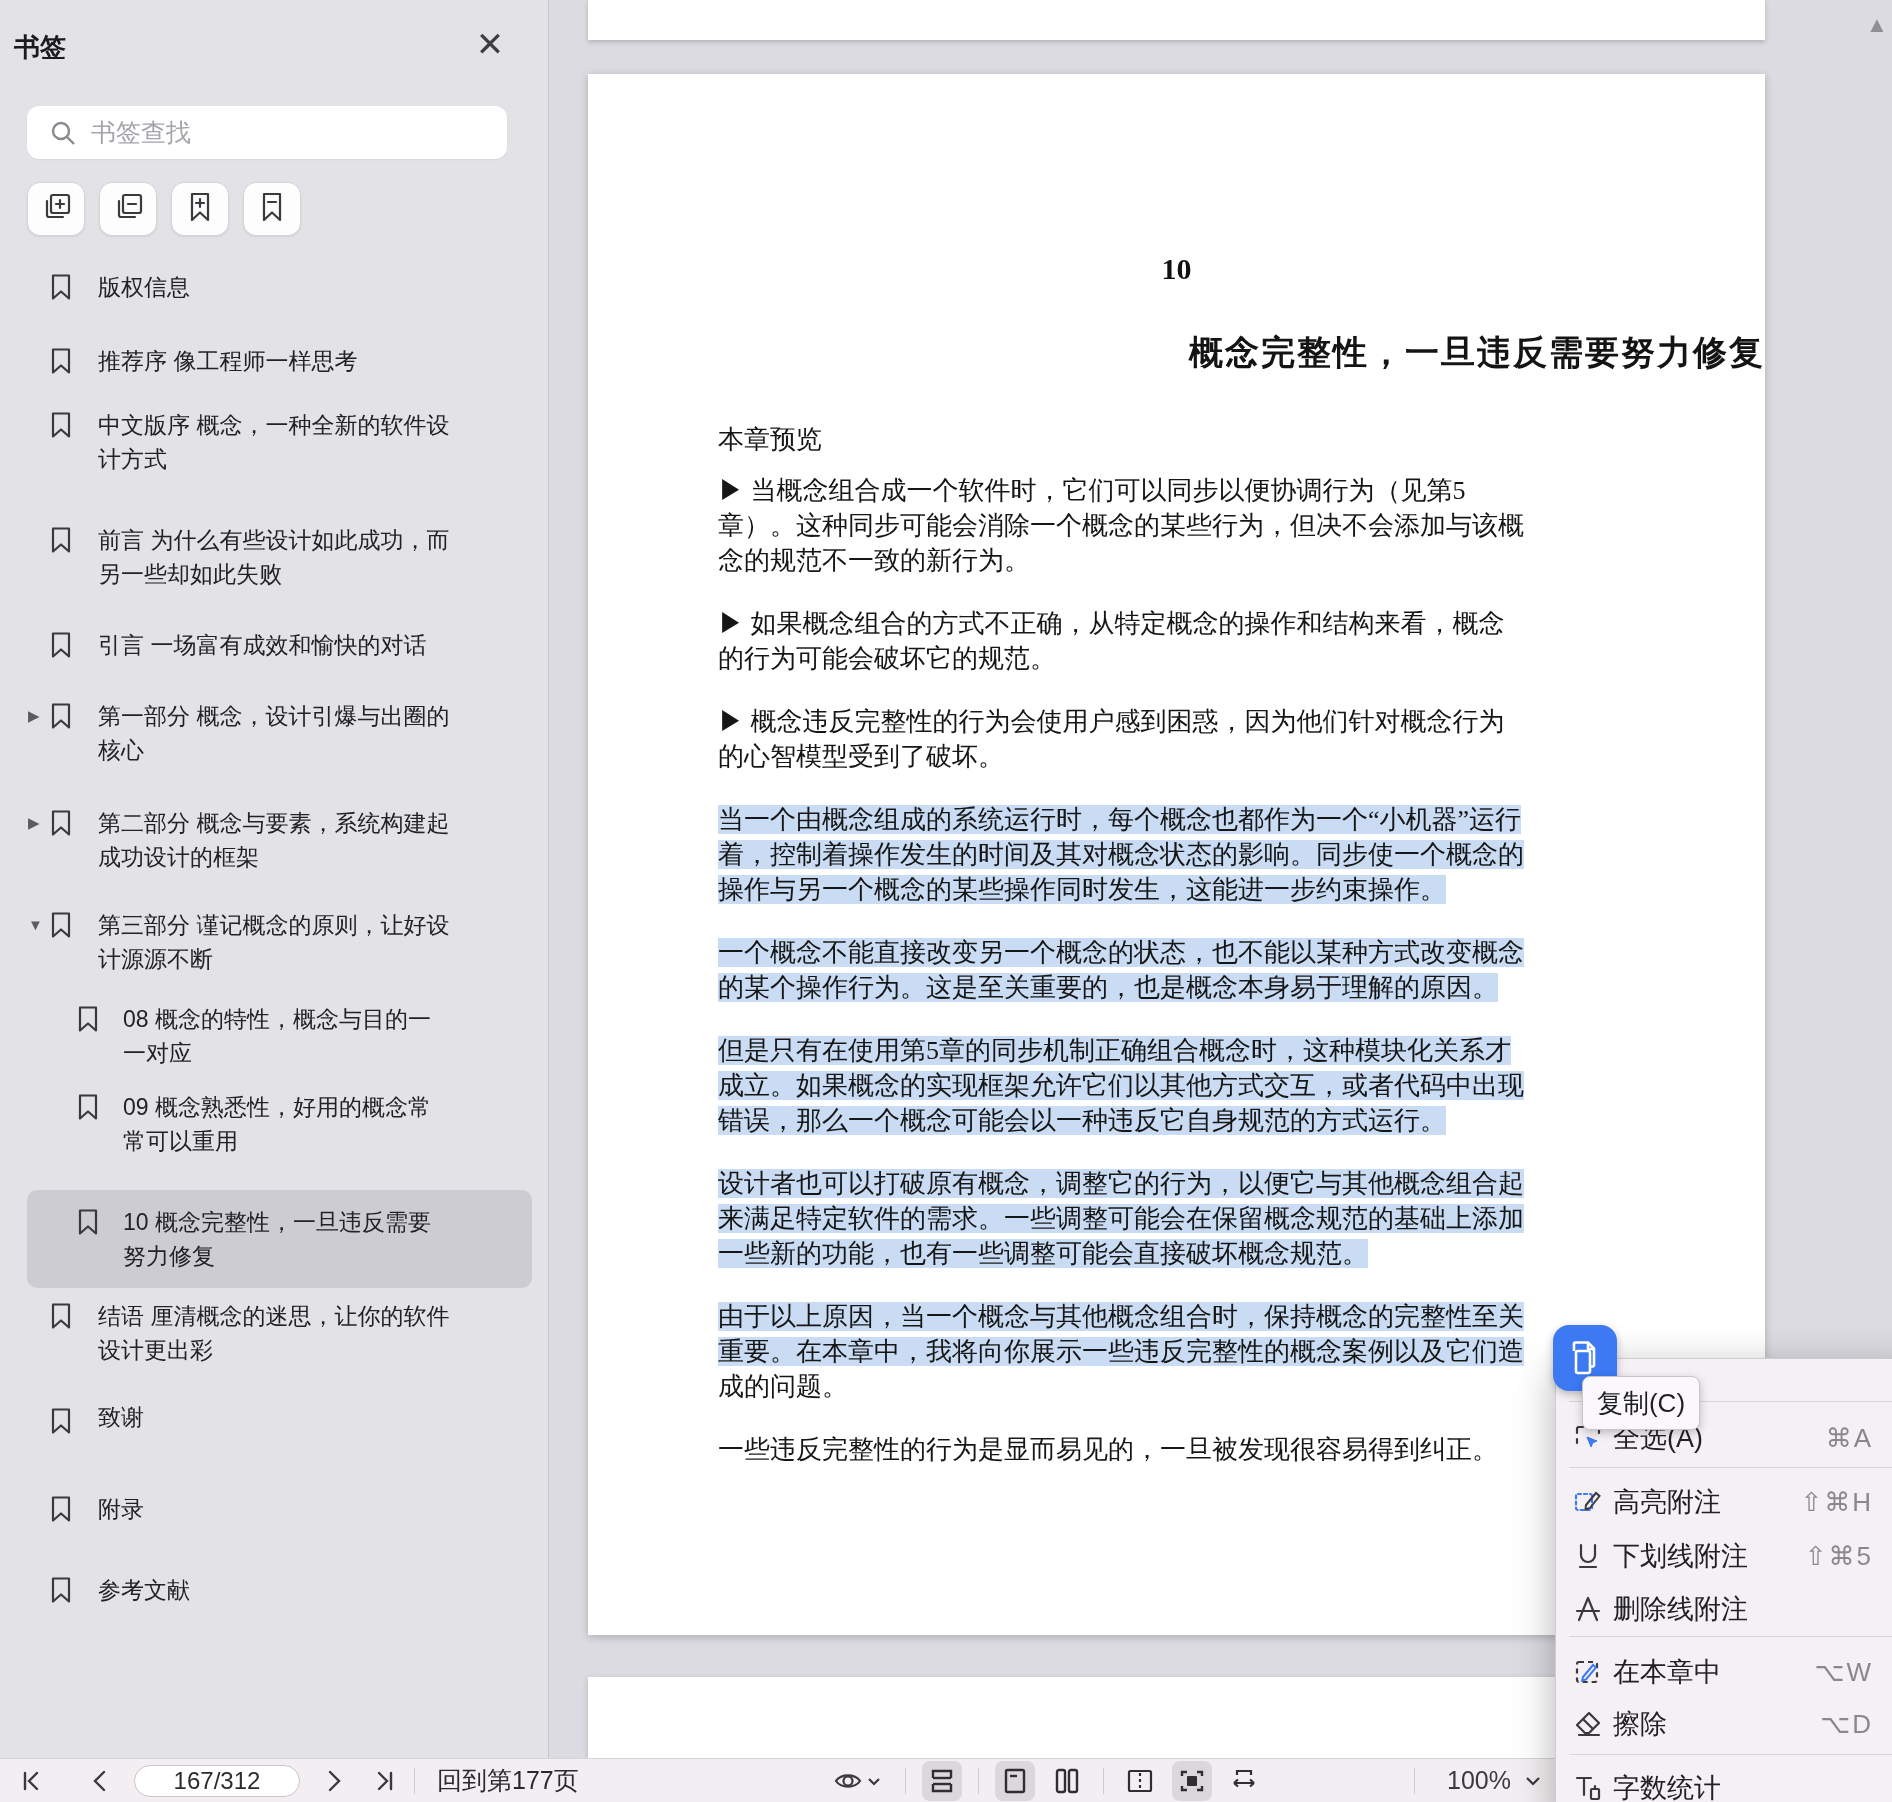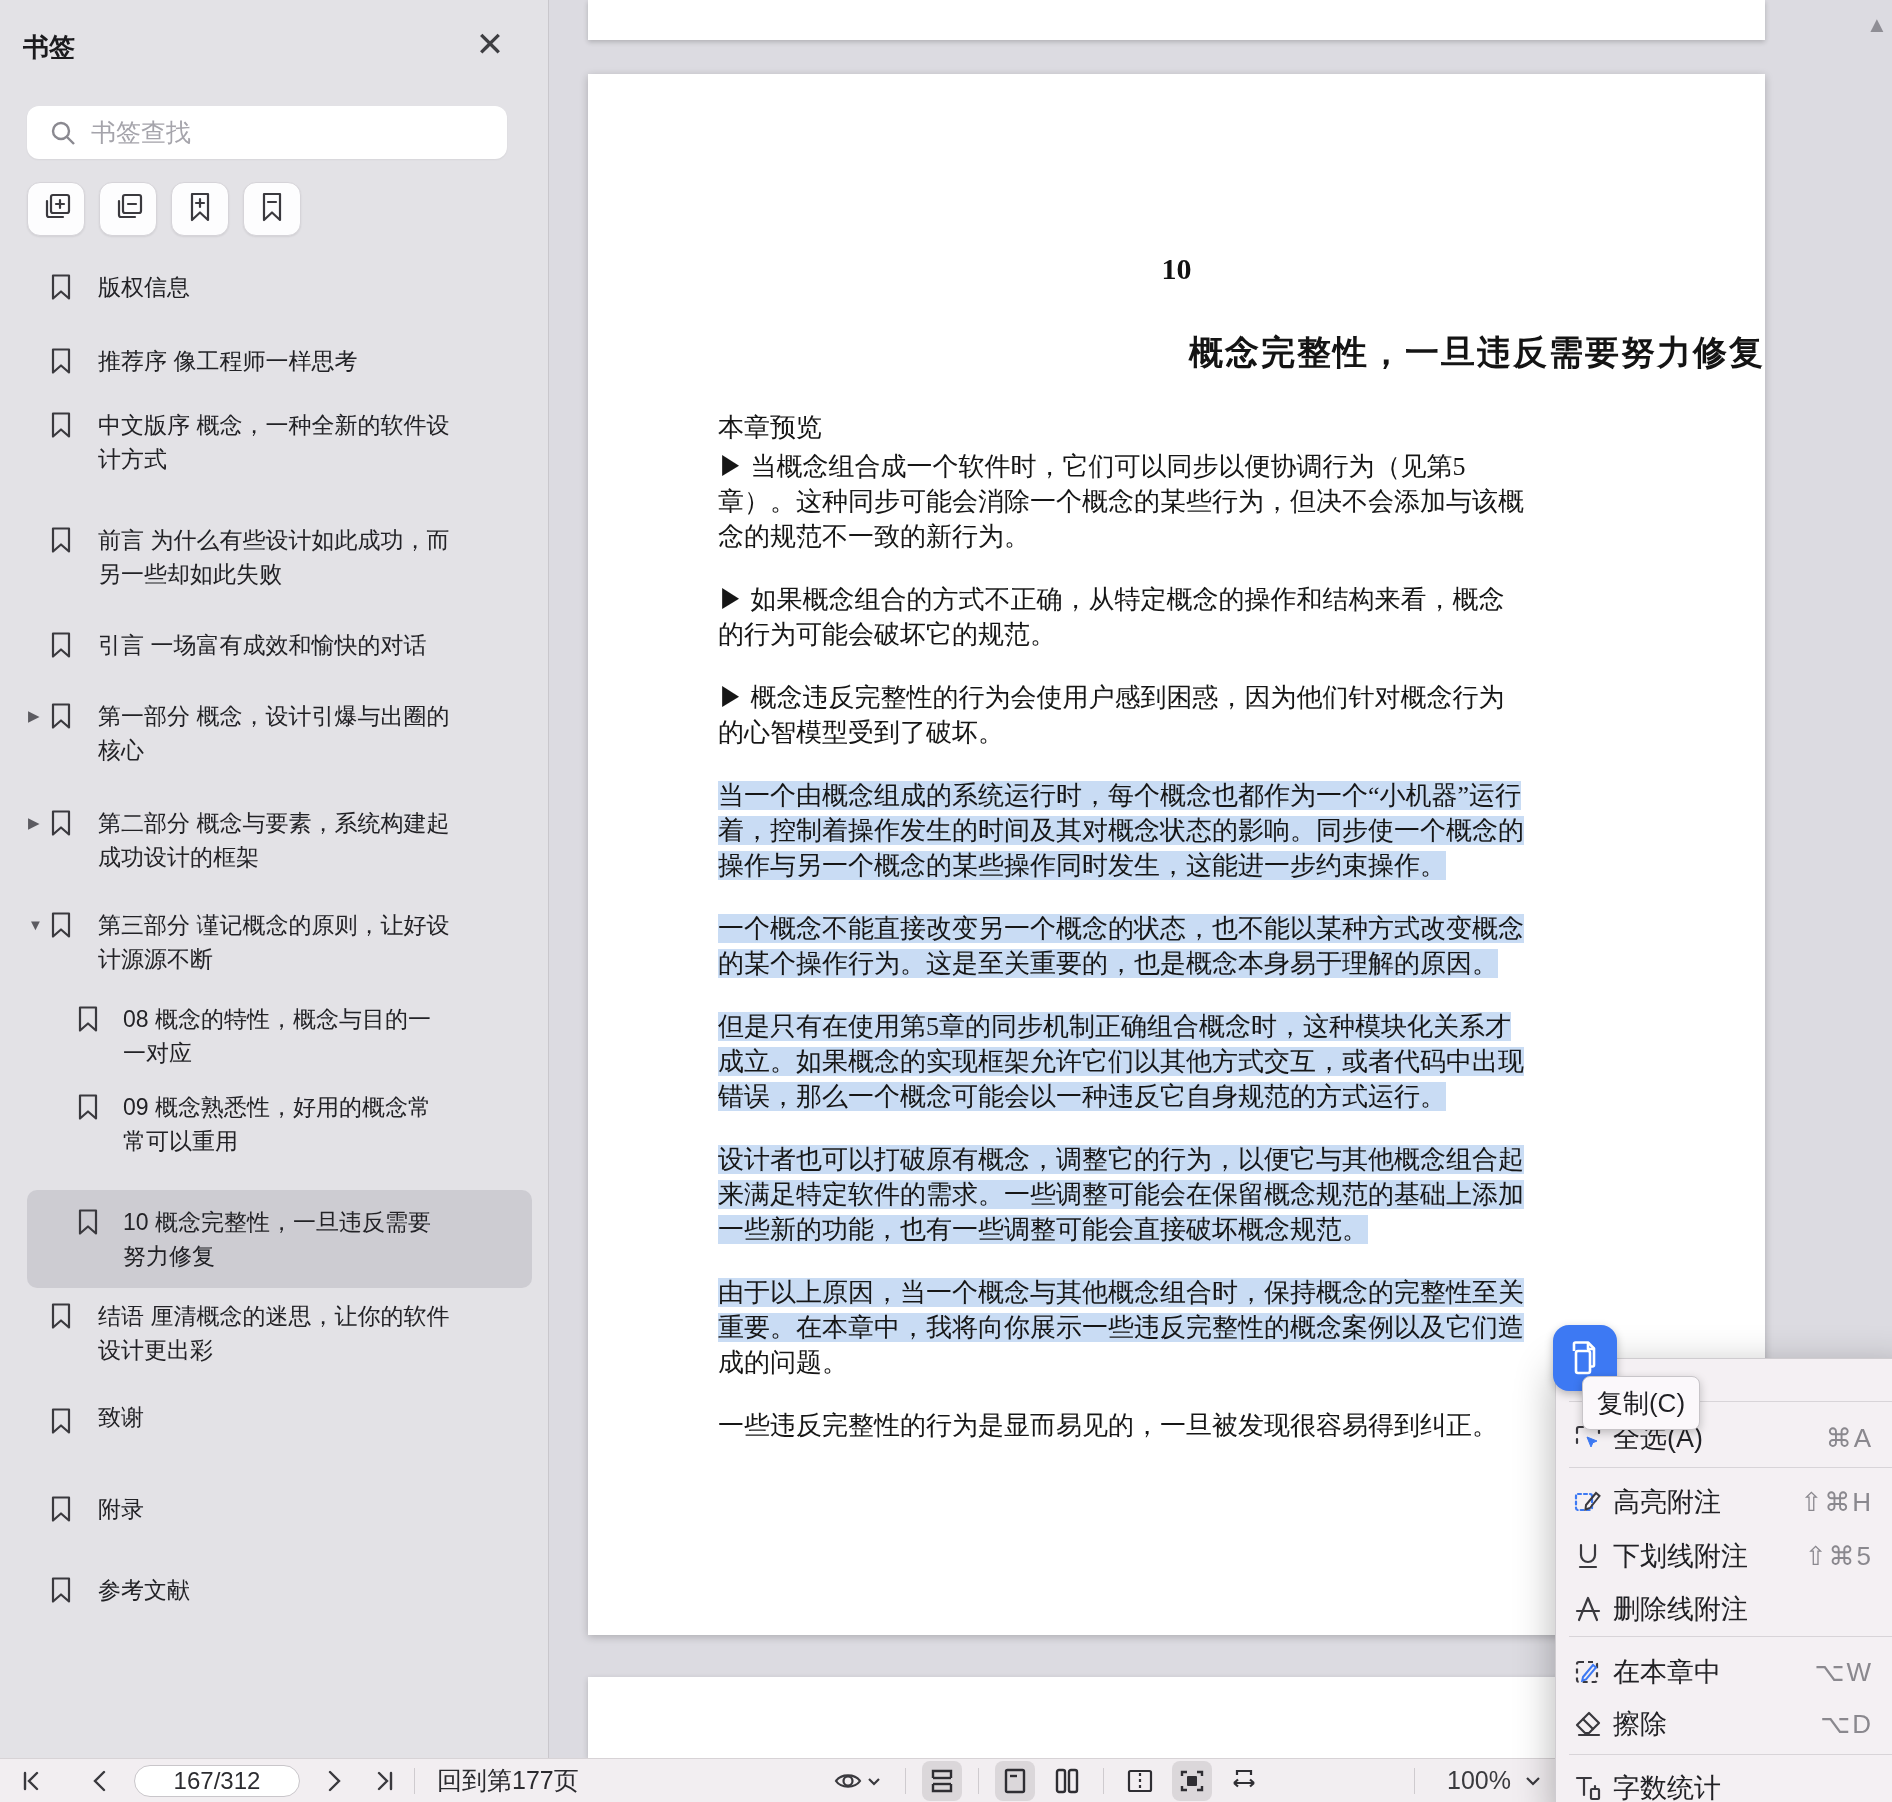--- a/index.html
+++ b/index.html
@@ -2,21 +2,21 @@
 <html><head>
 <meta charset="utf-8">
 <style>
   * { margin:0; padding:0; box-sizing:border-box; }
   html,body { width:1892px; height:1802px; overflow:hidden; }
   body { font-family:"Liberation Sans", sans-serif; background:#dcdbe1; position:relative; color:#1d1d20; }
   .abs { position:absolute; }
 
   
   .sidebar { left:0; top:0; width:549px; height:1758px; background:#e3e2e6; border-right:1px solid #c9c7cc; z-index:5; }
-  .sb-title { left:23px; top:30px; font-size:26px; font-weight:700; color:#1b1b1e; }
+  .sb-title { left:14px; top:30px; font-size:26px; font-weight:700; color:#1b1b1e; }
   .sb-close { left:472px; top:26px; width:36px; height:36px; font-size:34px; color:#3e3e42; text-align:center; line-height:36px; cursor:default; font-weight:300;}
   .sb-search { left:27px; top:106px; width:480px; height:53px; background:#ffffff; border-radius:12px; box-shadow:0 1px 2px rgba(0,0,0,.06); display:flex; align-items:center; padding:0 14px; }
   .sb-search svg { flex:0 0 auto; margin:0 14px 0 8px; }
   .sb-search .ph { color:#a5a4ab; font-size:25px; }
   .sb-btns { left:27px; top:182px; display:flex; gap:14px; }
   .sb-btn { width:58px; height:54px; background:#fdfdfe; border:1px solid #d6d4d9; border-radius:13px; box-shadow:0 1px 2px rgba(0,0,0,.08); display:flex; align-items:center; justify-content:center; }
   .bm-row { position:absolute; }
   .bm-arrow { position:absolute; left:28px; width:16px; font-size:15px; color:#5c5b61; }
   .bm-ico { position:absolute; }
   .bm-label { position:absolute; font-size:23px; line-height:34px; color:#222226; }
@@ -26,21 +26,21 @@
   .viewer-bg { left:549px; top:0; width:1343px; height:1758px; background:#dcdbe1; }
   .page-strip-top { left:588px; top:0; width:1177px; height:40px; background:#ffffff; box-shadow:0 2px 5px rgba(0,0,0,.20); }
   .pdf-page { left:588px; top:74px; width:1177px; height:1561px; background:#ffffff; box-shadow:0 2px 8px rgba(0,0,0,.22); overflow:hidden; font-family:"Liberation Serif", serif; }
   .page-strip-bottom { left:588px; top:1677px; width:1177px; height:81px; background:#ffffff; box-shadow:0 2px 6px rgba(0,0,0,.18); }
   .scroll-up { left:1866px; top:12px; font-size:22px; color:#8f8e95; }
 
   .chap-num { position:absolute; left:0; top:178px; width:100%; text-align:center; font-size:30px; font-weight:700; color:#111; }
   .chap-title { position:absolute; left:0; top:256px; width:100%; text-align:right; font-size:34px; font-weight:600; color:#141414; letter-spacing:2px; }
   .page-body { position:absolute; left:130px; top:332px; width:940px; font-size:26px; color:#161616; }
   .para { margin-top:28px; }
-  .para:first-child { margin-top:4px; }
+  .para:first-child { margin-top:16px; }
   .line { height:35px; line-height:35px; white-space:nowrap; }
   .hl { background:#c9dcf4; }
 
   
   .toolbar { left:0; top:1758px; width:1892px; height:44px; background:#f2eef1; border-top:1px solid #d7d3d6; z-index:10; display:flex; align-items:center; }
   .tb-ico { display:flex; align-items:center; justify-content:center; width:40px; height:40px; border-radius:8px; flex:0 0 auto; }
   .tb-ico.active { background:#dbd7da; }
   .tb-sep { width:1px; height:26px; background:#cfcbcf; margin:0 10px; flex:0 0 auto; }
   .pg-box { width:166px; height:32px; background:#fff; border:1px solid #c9c6ca; border-radius:16px; font-size:24px; color:#2c2c30; text-align:center; line-height:30px; margin:0 14px; }
   .tb-text { font-size:25px; color:#2a2a2e; white-space:nowrap; }

